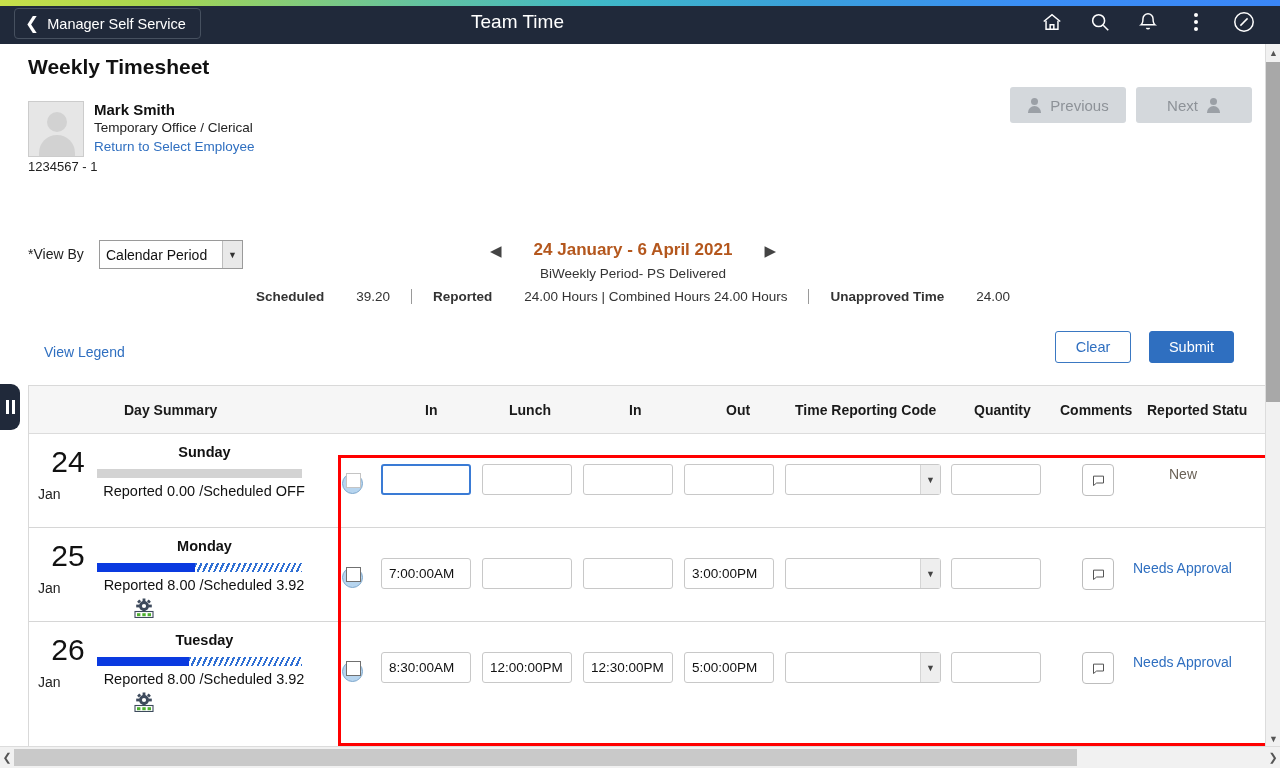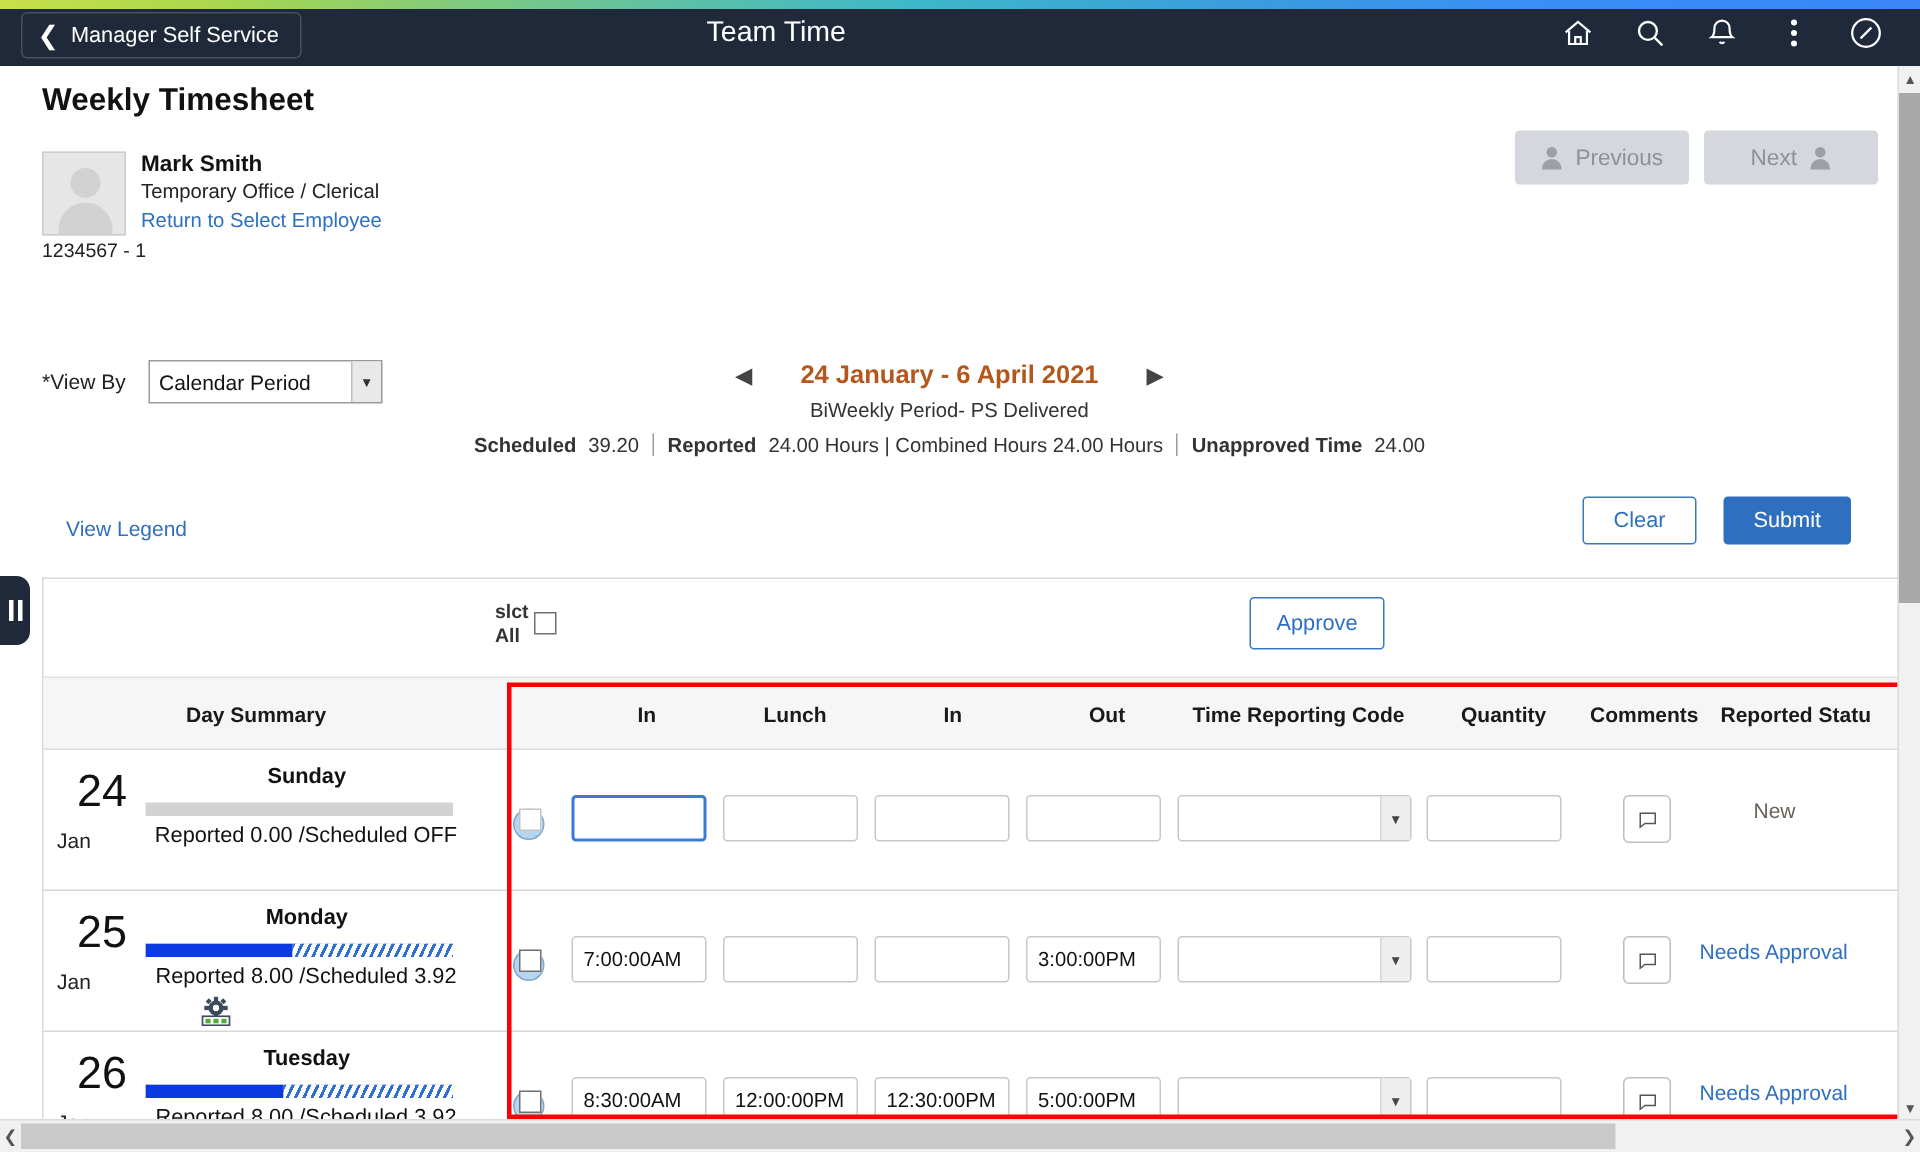--- a/index.html
+++ b/index.html
@@ -84,39 +84,39 @@
     color: #8d9298; font-size: 15px;
     display: flex; align-items: center; justify-content: center; gap: 8px; text-align: right;
   }
   .person-ico { width: 15px; height: 15px; position: relative; flex:none; }
   .person-ico::before { content:""; position:absolute; left:4px; top:0; width:7px; height:7px; border-radius:50%; background:#9ba0a6; }
   .person-ico::after { content:""; position:absolute; left:1px; top:8px; width:13px; height:7px; border-radius:7px 7px 0 0; background:#9ba0a6; }
 
   
   .viewby-label { position:absolute; left: 28px; top: 202px; font-size: 14px; color: #222; }
   .viewby-select {
-    position: absolute; left: 99px; top: 196px; width: 156px; height: 29px;
+    position: absolute; left: 99px; top: 196px; width: 144px; height: 29px;
     border: 1px solid #9a9a9a; background: #fff; font-size: 14px;
     display: flex; align-items: center; padding-left: 6px; color:#111;
   }
   .viewby-arrow {
     position:absolute; right:0; top:0; width: 20px; height: 27px; background:#e9e9e9;
     border-left: 1px solid #bdbdbd; display:flex; align-items:center; justify-content:center;
     font-size: 9px; color:#333;
   }
 
   
   .period-wrap { position: absolute; left: 0; top: 196px; width: 1266px; text-align: center; }
   .period-line { display: flex; align-items: center; justify-content: center; gap: 32px; }
   .arrow-btn { font-size: 15px; color: #444; line-height: 1; }
   .period-title { font-size: 17px; font-weight: bold; color: #b4571d; }
   .period-sub { font-size: 13.5px; color: #333; margin-top: 6px; }
   .totals {
     margin-top: 8px; font-size: 13.5px; color: #333;
-    display: flex; align-items: center; justify-content: center; gap: 0;
+    display: flex; align-items: center; justify-content: center; gap: 12px;
   }
   .tot-lbl { font-weight: bold; color:#333; }
   .tot-val { color:#333; }
   .sep { display:inline-block; width:1px; height:15px; background:#9a9a9a; margin: 0 9px; }
 
   
   .view-legend { position:absolute; left: 44px; top: 300px; font-size: 14px; color: #2f6fc0; }
   .btn-clear {
     position:absolute; right: 135px; top: 287px; width: 76px; height: 32px;
     border: 1px solid #3a78c2; border-radius: 3px; background:#fff; color:#2f6fc0; font-size:14.5px;
@@ -330,28 +330,20 @@
       <span class="tot-val">24.00</span>
     </div>
   </div>
 
   <div class="view-legend">View Legend</div>
   <div class="btn-clear">Clear</div>
   <div class="btn-submit">Submit</div>
 
   <div class="grid-panel">
 
-    <div class="grid-toolbar">
-      <div class="slct-all-lbl">
-        <span>slct</span><br>
-        <span>All</span>
-      </div>
-      <div class="slct-all-box"></div>
-      <div class="btn-approve">Approve</div>
-    </div>
 
     <div class="thead">
       <div class="th" style="left:95px;">Day Summary</div>
       <div class="th" style="left:396px;">In</div>
       <div class="th" style="left:480px;">Lunch</div>
       <div class="th" style="left:600px;">In</div>
       <div class="th" style="left:697px;">Out</div>
       <div class="th" style="left:766px;">Time Reporting Code</div>
       <div class="th" style="left:945px;">Quantity</div>
       <div class="th" style="left:1031px;">Comments</div>

